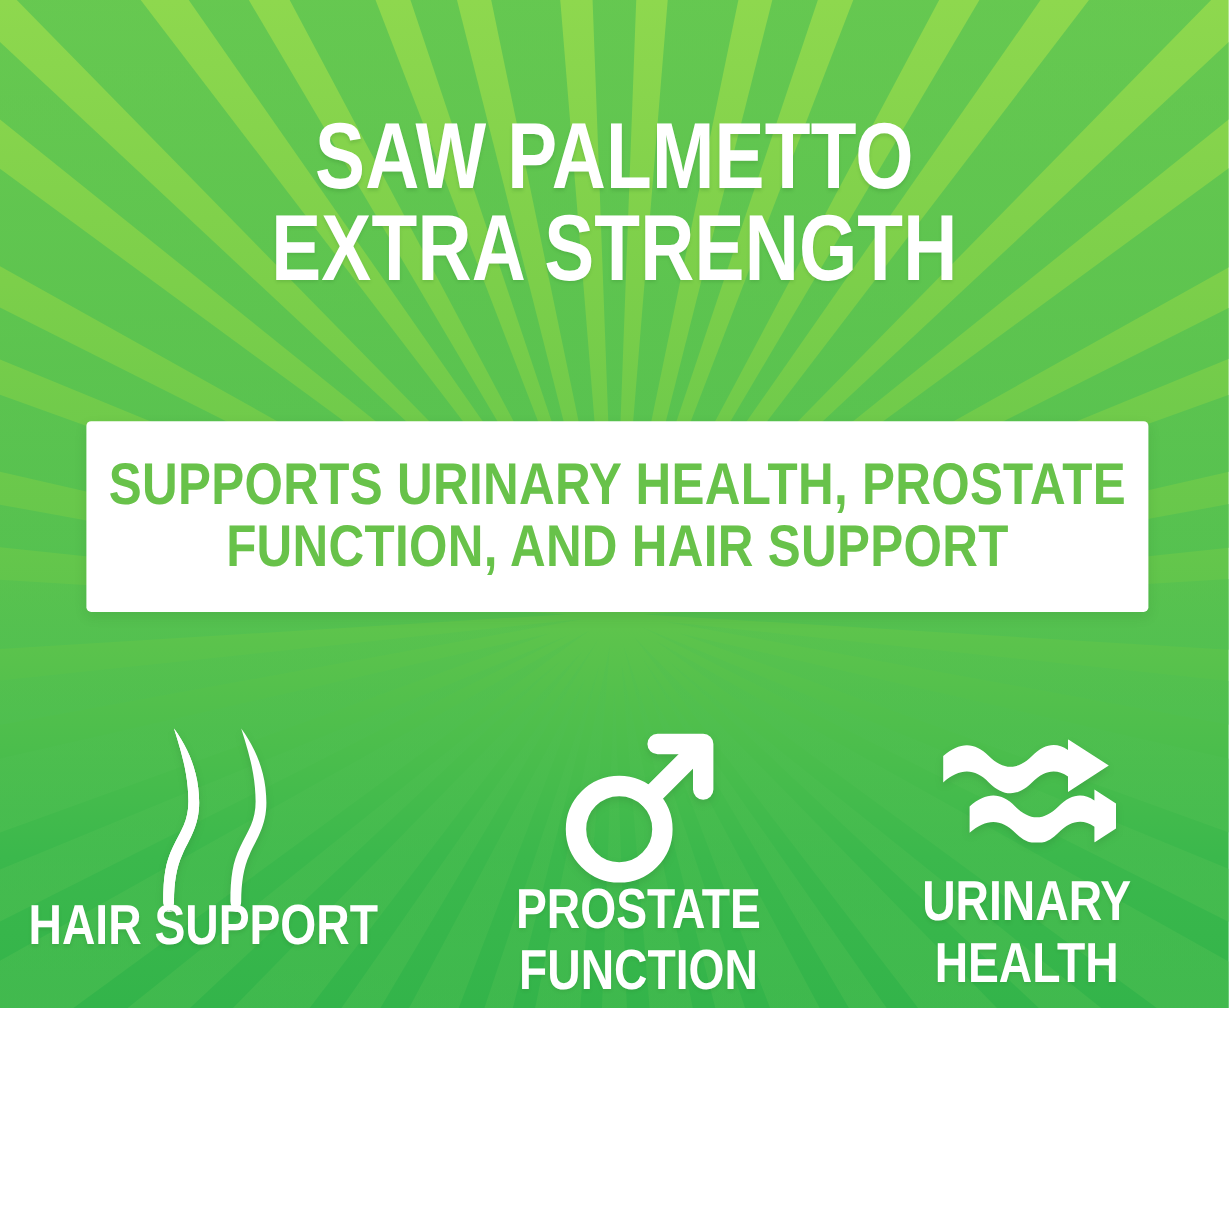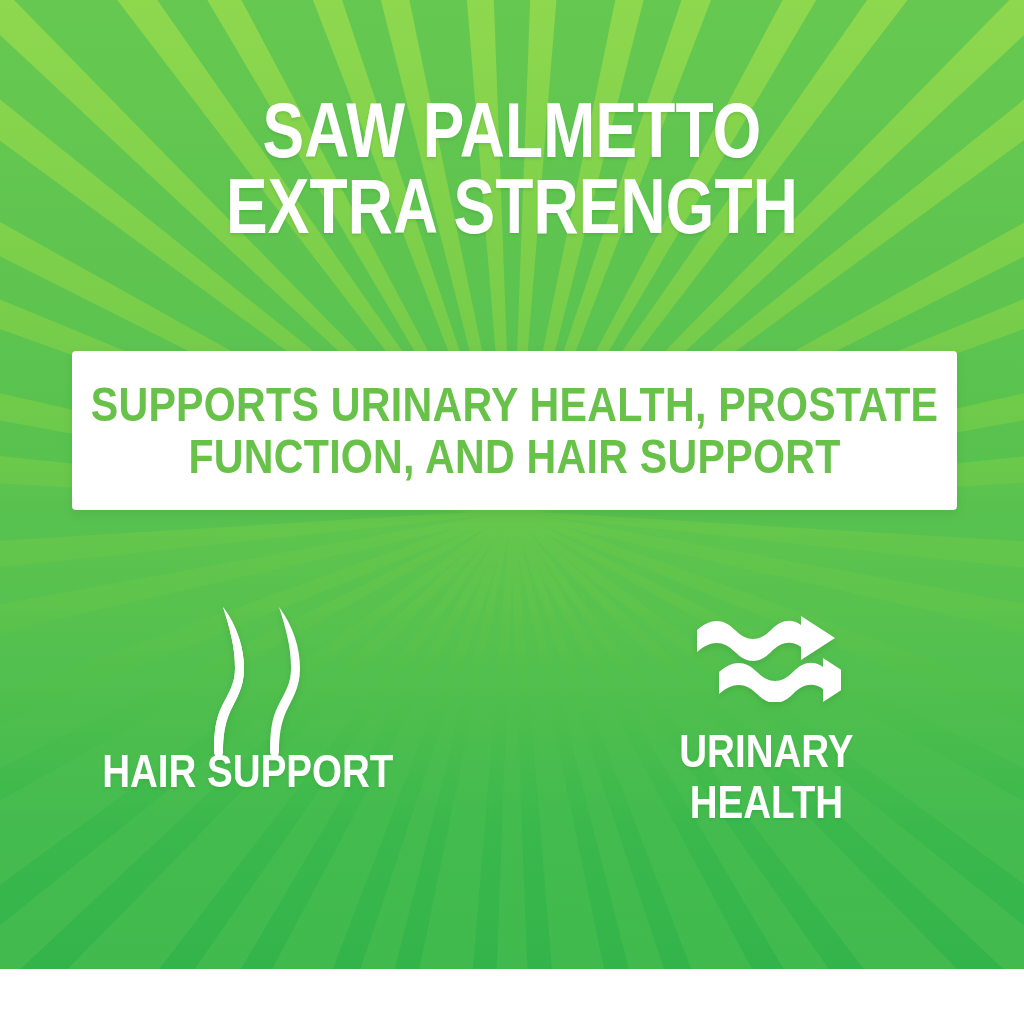--- a/index.html
+++ b/index.html
@@ -1,20 +1,20 @@
 <!DOCTYPE html>
 <html><head>
 <meta charset="utf-8">
 <style>
   html,body{margin:0;padding:0;background:#fff;}
   body{font-family:"Liberation Sans",sans-serif;}
 
   #poster{
     position:relative;
-    width:1024px;height:969px;
+    width:1024px;height:840px;
     overflow:hidden;
     background:linear-gradient(180deg,#8ed84e 0%,#7ccf4a 28%,#5ec44c 62%,#3bb84c 85%,#33b44a 100%);
   }
 
   
   #burst{
     position:absolute;left:0;top:0;width:1024px;height:1024px;
     pointer-events:none;
   }
 
@@ -177,20 +177,35 @@
           <path fill="#ffffff" d="M33 162c-6 0-10-4-10-9 0-20 2-33 8-45 7-14 13-22 13-38 0-21-5-39-12-61 14 19 21 40 21 62 0 19-8 30-14 43-5 11-7 24-7 39 0 5-3 9-9 9z"></path>
           <path fill="#ffffff" d="M61 162c-6 0-10-4-10-9 0-20 2-33 8-45 7-14 13-22 13-38 0-21-5-39-12-61 14 19 21 40 21 62 0 19-8 30-14 43-5 11-7 24-7 39 0 5-3 9-9 9z" transform="translate(-28,0)"></path>
           <path fill="#ffffff" d="M61 162c-6 0-10-4-10-9 0-20 2-33 8-45 7-14 13-22 13-38 0-21-5-39-12-61 14 19 21 40 21 62 0 19-8 30-14 43-5 11-7 24-7 39 0 5-3 9-9 9z" transform="translate(28,0)"></path>
         </svg>
       </div>
       <div class="blabel">
         <span class="bl-line">HAIR SUPPORT</span>
       </div>
     </div>
 
+    <div class="benefit b-prostate">
+      <div class="bicon">
+        <svg class="ishadow" width="132" height="132" viewBox="0 0 132 132" aria-hidden="true">
+          <g fill="none" stroke="#ffffff" stroke-width="17" stroke-linecap="round" stroke-linejoin="round">
+            <circle cx="48" cy="86" r="36"></circle>
+            <line x1="73" y1="60" x2="117" y2="16"></line>
+            <polyline points="80,15 118,15 118,53"></polyline>
+          </g>
+        </svg>
+      </div>
+      <div class="blabel">
+        <span class="bl-line">PROSTATE</span>
+        <span class="bl-line">FUNCTION</span>
+      </div>
+    </div>
 
     <div class="benefit b-urinary">
       <div class="bicon">
         <svg class="ishadow" width="150" height="86" viewBox="0 0 150 86" aria-hidden="true">
           <g fill="#ffffff">
             <path d="M6 14c14-12 26-12 38 0 12 12 24 12 36 0 10-10 20-12 30-5V0l34 22-34 22V31c-10-7-20-5-30 5-12 12-24 12-36 0-12-12-24-12-38 0z"></path>
             <path d="M6 14c14-12 26-12 38 0 12 12 24 12 36 0 10-10 20-12 30-5V0l34 22-34 22V31c-10-7-20-5-30 5-12 12-24 12-36 0-12-12-24-12-38 0z" transform="translate(22,42)"></path>
           </g>
         </svg>
       </div>

